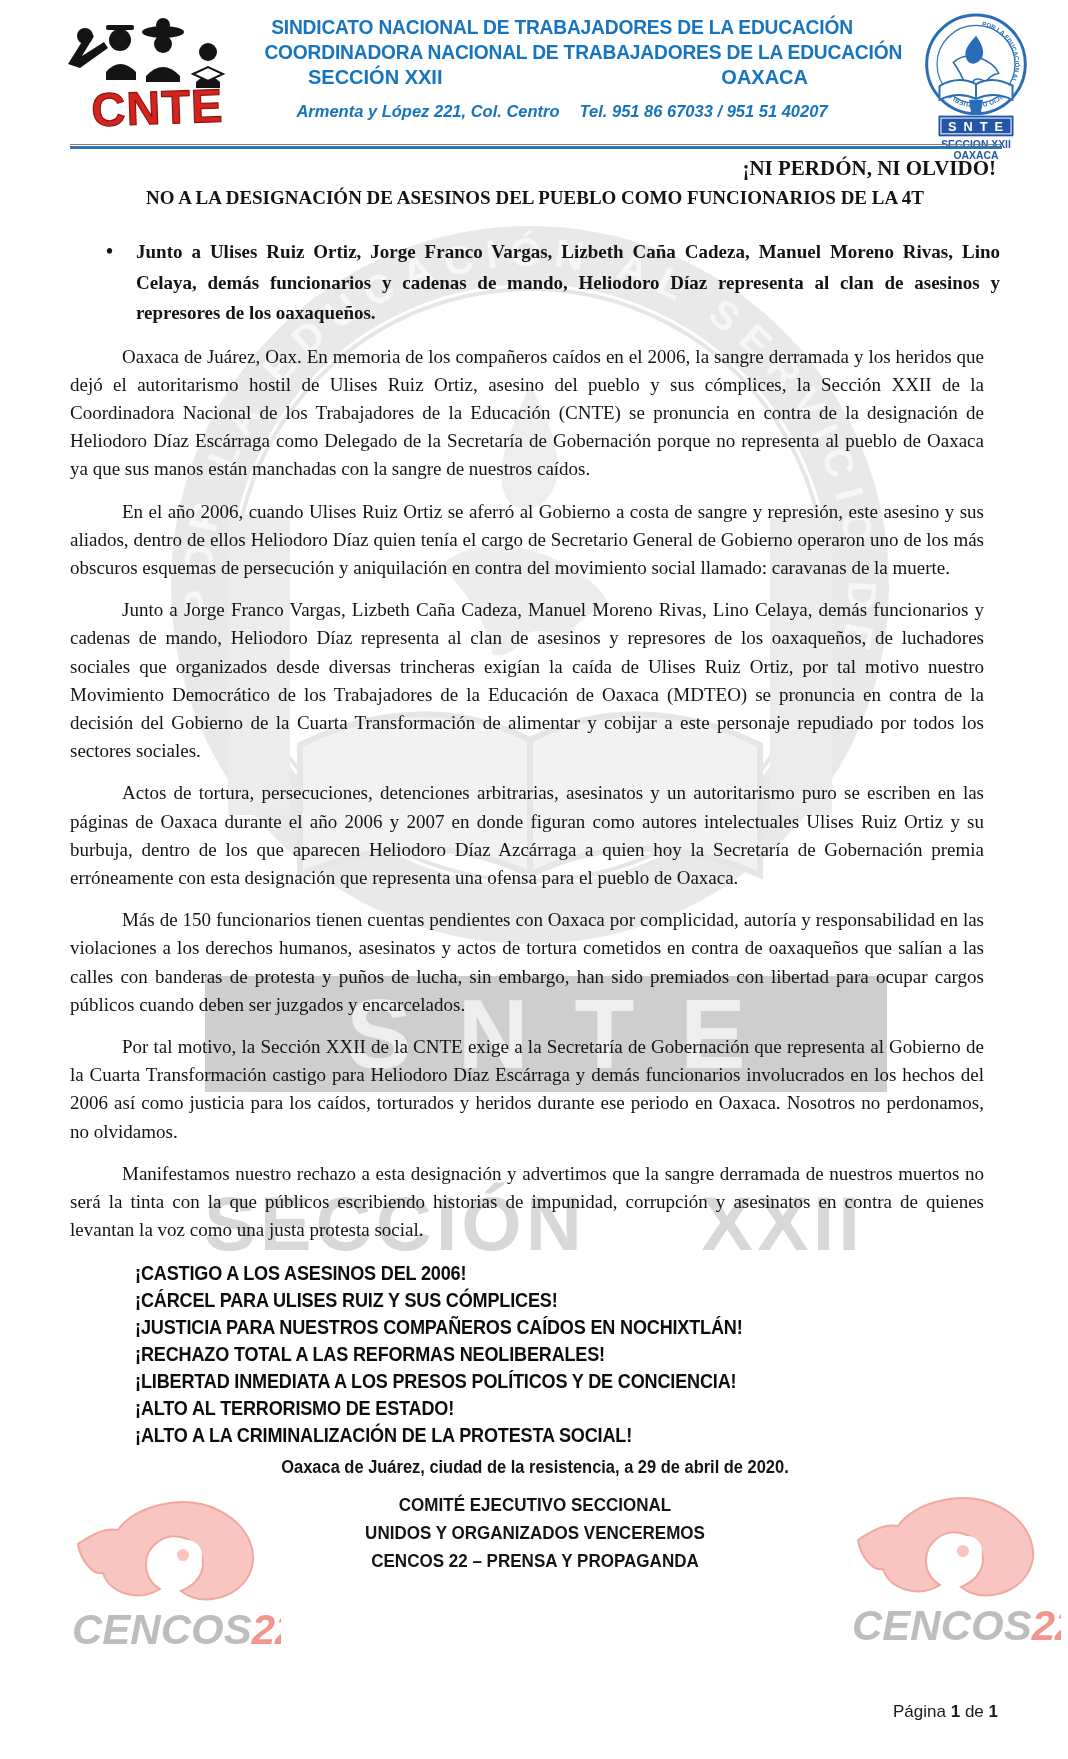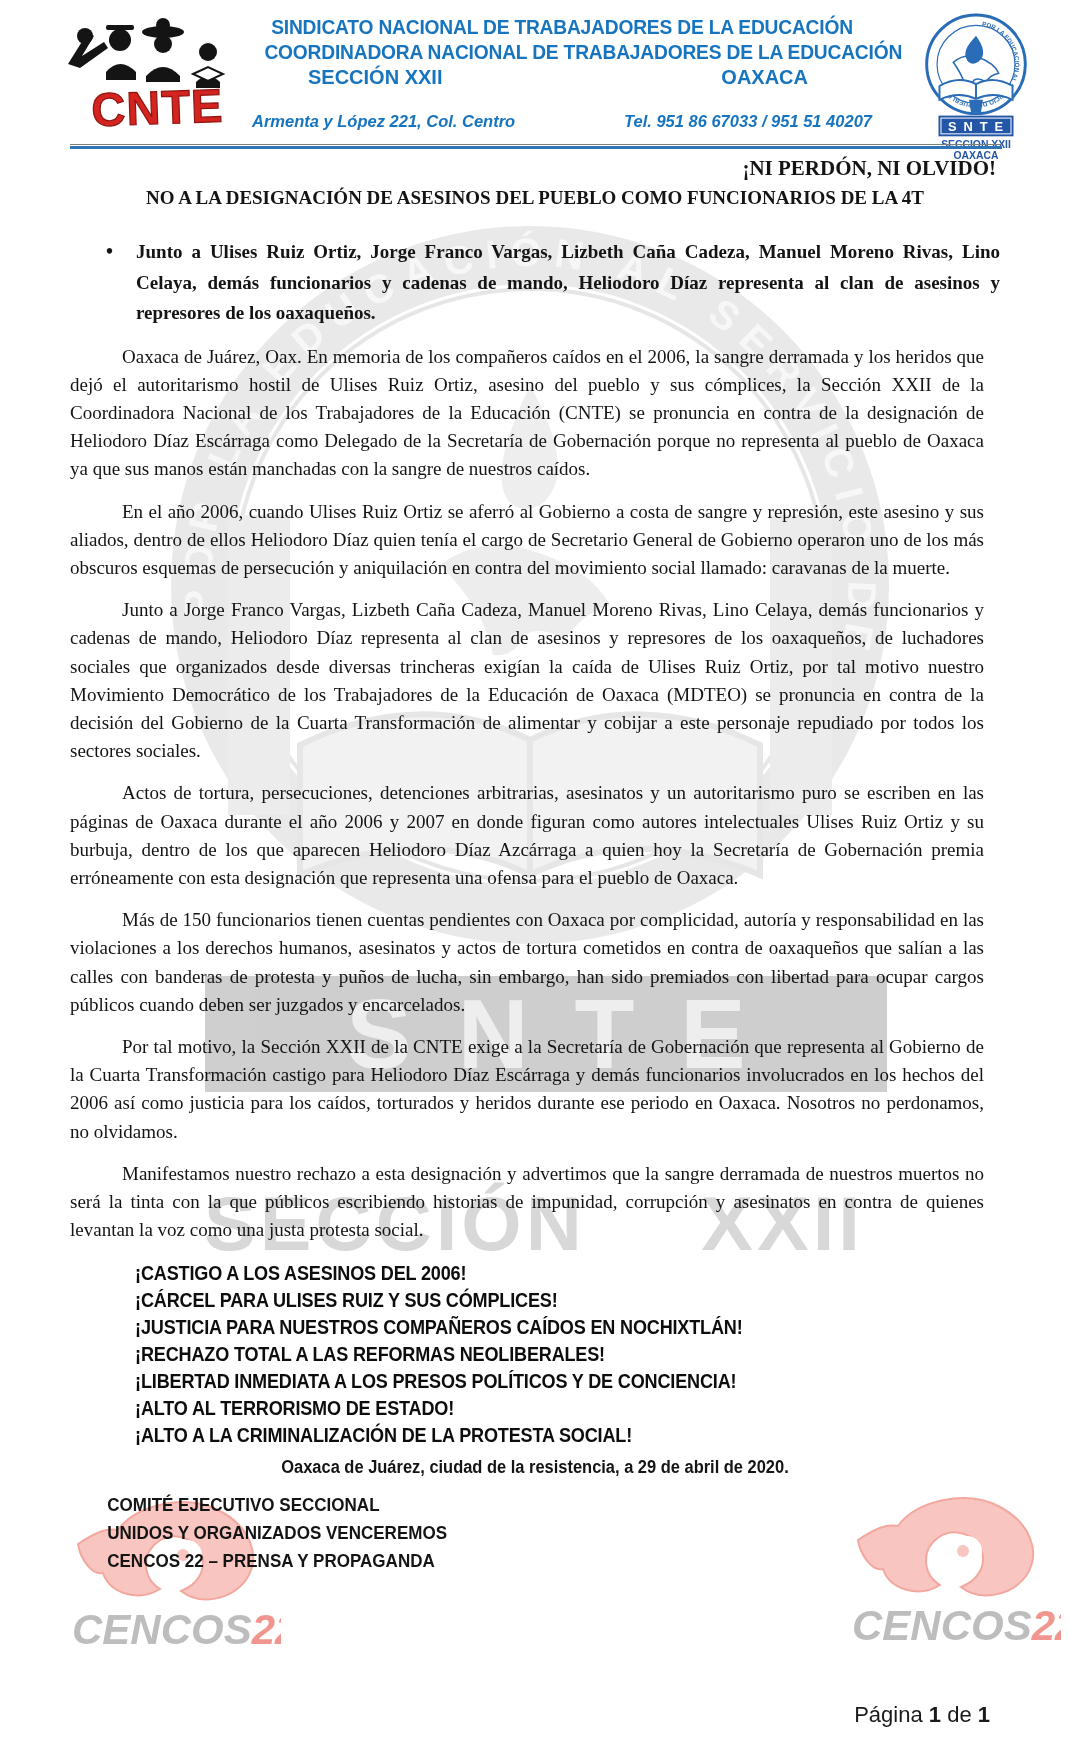--- a/index.html
+++ b/index.html
@@ -27,40 +27,40 @@
   .cencos-right{left:846px;top:1488px;}
   
   .hdr-logo-cnte{position:absolute;left:58px;top:12px;z-index:2;}
   .hdr-logo-snte{position:absolute;left:902px;top:10px;z-index:2;}
   .hdr-center{
     position:absolute;left:252px;top:15px;width:620px;z-index:2;text-align:center;
     font-family:Liberation Sans, sans-serif;color:#1774BE;
   }
   .hdr-line{font-size:20px;font-weight:800;line-height:25px;transform:scaleX(.96);white-space:nowrap;letter-spacing:-0.2px;}
   .hdr-line3{display:flex;justify-content:space-between;padding:0 64px 0 56px;font-size:20px;font-weight:800;line-height:25px;}
-  .hdr-address{margin-top:21px;font-size:16.5px;font-weight:800;font-style:italic;line-height:21px;display:flex;justify-content:space-between;gap:20px;white-space:nowrap;}
+  .hdr-address{margin-top:11px;font-size:16.5px;font-weight:800;font-style:italic;line-height:21px;display:flex;justify-content:center;gap:20px;white-space:nowrap;}
   .hdr-web{font-size:16.5px;font-weight:800;font-style:italic;line-height:21px;}
   .rule-dark{position:absolute;left:70px;top:144px;width:932px;height:1px;background:#7d7d7d;z-index:2;}
   .rule-blue{position:absolute;left:70px;top:146px;width:932px;height:3px;background:#2f74b5;z-index:2;}
   
   .article{position:absolute;left:70px;top:152px;width:930px;z-index:1;}
   .doc-title{margin:4px;text-align:right;font-size:21px;font-weight:bold;line-height:24px;}
   .doc-subtitle{margin:3px 0 0 0;text-align:center;font-size:19px;font-weight:bold;line-height:28px;white-space:nowrap;}
   .bullet-item{position:relative;margin-top:25px;padding-left:66px;font-weight:bold;font-size:19px;line-height:30.5px;text-align:justify;}
   .bullet-dot{position:absolute;left:36px;top:-1px;font-size:20px;}
   .body-p{margin:14px 16px 0 0;font-size:19px;line-height:28.2px;text-align:justify;text-indent:52px;}
   
   .slogans{margin-top:15px;text-align:left;font-family:"Liberation Sans",sans-serif;}
   .slogan{font-size:21px;font-weight:800;line-height:27px;letter-spacing:-0.2px;transform:scaleX(.86);white-space:nowrap;color:#0d0d0d;}
   .dateline{margin-top:9px;text-align:center;font-family:"Liberation Sans",sans-serif;font-size:17.5px;font-weight:800;transform:scaleX(.94);white-space:nowrap;}
-  .sign-block{margin-top:13px;font-family:"Liberation Sans",sans-serif;}
+  .sign-block{margin-top:13px;text-align:center;font-family:"Liberation Sans",sans-serif;}
   .sign-line{font-size:18.5px;font-weight:800;line-height:28px;transform:scaleX(.92);white-space:nowrap;}
   .page-num{
-    position:absolute;right:78px;top:1702px;z-index:1;
-    font-family:"Liberation Sans",sans-serif;font-size:22px;color:#1a1a1a;
+    position:absolute;right:70px;top:1702px;z-index:1;
+    font-family:"Liberation Sans",sans-serif;font-size:17px;color:#1a1a1a;
   }
   .page-num b{font-weight:bold;}
 </style>
 </head>
 <body>
 
 <div class="page">
 
   <svg class="wm wm-emblem" width="840" height="800" viewBox="0 0 840 800">
     <circle cx="420" cy="400" r="330" fill="none" stroke="#d4d4d4" stroke-width="58"></circle>

